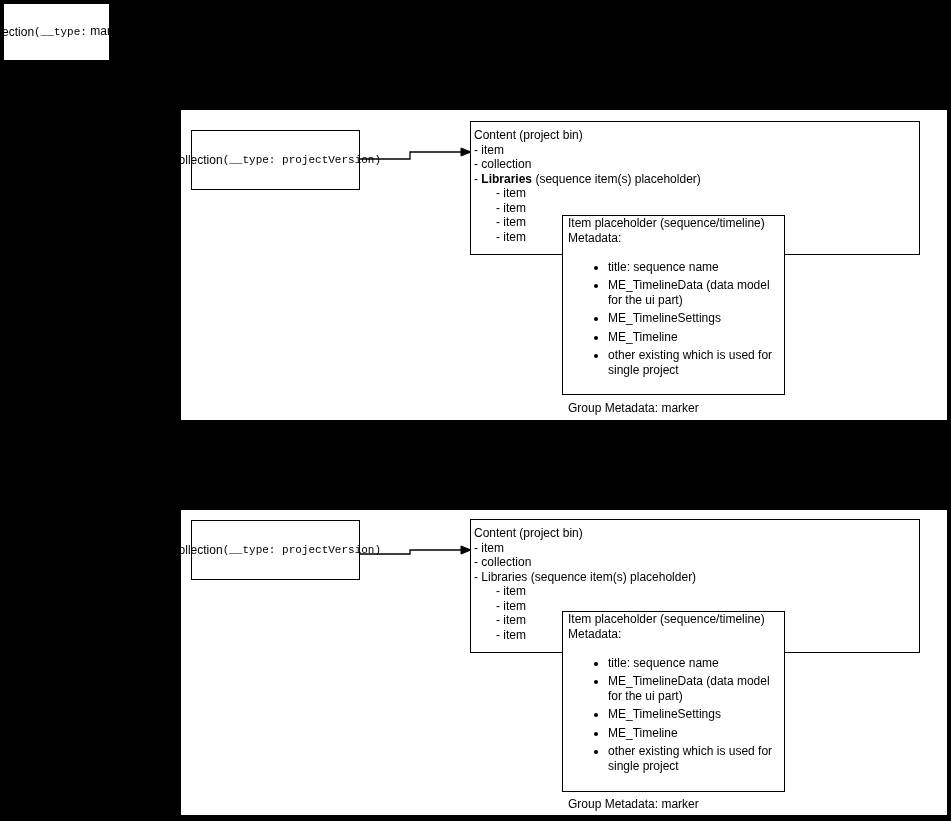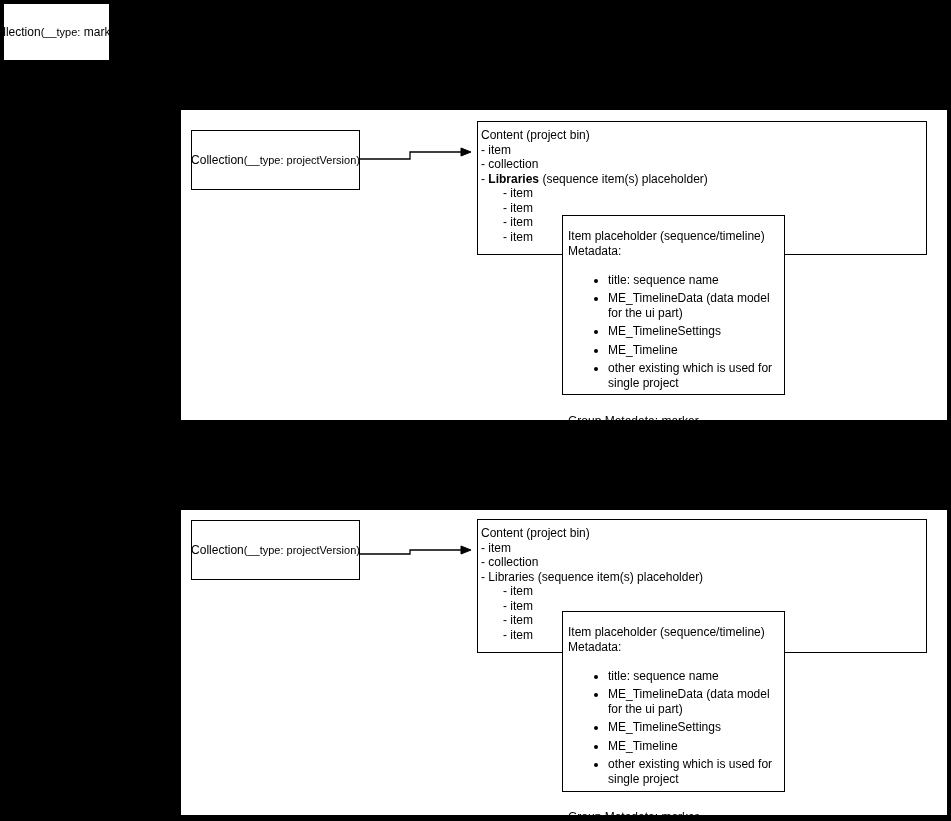--- a/index.html
+++ b/index.html
@@ -17,44 +17,44 @@
   }
   .canvas{position:absolute;inset:0;}
   
   .label-box{
     position:absolute;background:var(--surface);
     border:1px solid var(--line);box-sizing:border-box;
     display:flex;justify-content:center;align-items:center;
     font-size:12px;line-height:14.5px;text-align:center;white-space:nowrap;
   }
   .project-box{left:3px;top:3px;width:107px;height:58px;}
-  .mono{font-family:Liberation Sans, sans-serif;font-size:11px;}
+  .mono{font-family:Liberation Mono, monospace;font-size:11px;}
   .panel{position:absolute;left:181px;width:766px;background:var(--surface);}
   #panel-1{top:110px;height:310px;}
   #panel-2{top:510px;height:305px;}
   .collection-box{left:10px;width:169px;height:60px;}
   #panel-1 .collection-box{top:20px;}
   #panel-2 .collection-box{top:10px;}
   .connector{position:absolute;left:179px;width:112px;height:22px;overflow:visible;}
   #panel-1 .connector{top:33px;}
   #panel-2 .connector{top:27px;}
   .connector polyline{fill:none;stroke:var(--line);stroke-width:1.3;}
   .connector polygon{fill:var(--line);stroke:var(--line);}
   .content-box{
-    position:absolute;left:296px;width:450px;height:134px;
+    position:absolute;left:289px;width:450px;height:134px;
     background:var(--surface);border:1px solid var(--line);box-sizing:border-box;
     padding:6px 16px 0 3px;font-size:12px;line-height:14.5px;white-space:nowrap;
   }
   #panel-1 .content-box{top:11px;}
   #panel-2 .content-box{top:9px;}
   .content-box .sub{margin-left:22px;}
   .item-box{
     position:absolute;left:381px;width:223px;z-index:2;
     background:var(--surface);border:1px solid var(--line);box-sizing:border-box;
-    padding:13px 5px;font-size:12px;line-height:14.5px;
+    padding:0 5px;font-size:12px;line-height:14.5px;
   }
   #panel-1 .item-box{top:105px;height:180px;}
   #panel-2 .item-box{top:101px;height:181px;}
   .item-box ul{margin:14.5px 0 0 0;padding:0 0 0 36px;list-style:disc;}
   .item-box li{padding:0;margin:4px;}
   .item-box .footer{margin-top:24px;}
 </style>
 </head>
 <body>
 

